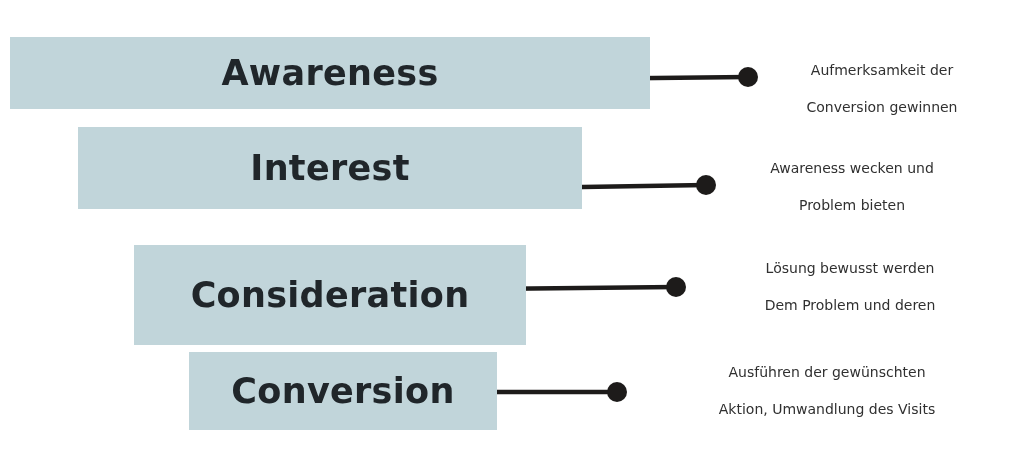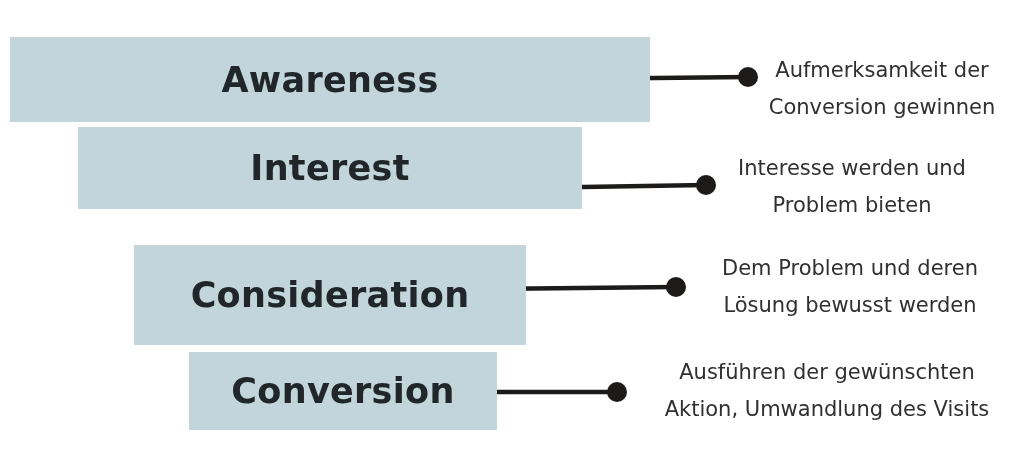--- a/index.html
+++ b/index.html
@@ -18,29 +18,29 @@
     align-items: center;
     justify-content: center;
   }
   .bar-label {
     font-weight: bold;
     font-size: 35px;
     letter-spacing: 0.3px;
     color: var(--bar-label, #20262a);
     white-space: nowrap;
   }
-  .bar-awareness     { left: 10px;  top: 37px;  width: 640px; height: 85px; }
+  .bar-awareness     { left: 10px;  top: 37px;  width: 640px; height: 72px; }
   .bar-interest      { left: 78px;  top: 127px; width: 504px; height: 82px; }
   .bar-consideration { left: 134px; top: 245px; width: 392px; height: 100px; }
   .bar-conversion    { left: 189px; top: 352px; width: 308px; height: 78px; }
 
   .desc {
     position: absolute;
     text-align: center;
-    font-size: 21px;
+    font-size: 14px;
     line-height: 37px;
     color: var(--desc-color, #303030);
     white-space: nowrap;
   }
   .desc-awareness     { left: 742px; width: 280px; top: 52px; }
   .desc-interest      { left: 712px; width: 280px; top: 150px; }
   .desc-consideration { left: 690px; width: 320px; top: 250px; }
   .desc-conversion    { left: 630px; width: 394px; top: 354px; }
 
   svg.connectors {
@@ -92,25 +92,25 @@
   </div>
   <div class="bar bar-conversion">
     <span class="bar-label">Conversion</span>
   </div>
 
   <div class="desc desc-awareness">
     <div>Aufmerksamkeit der</div>
     <div>Conversion gewinnen</div>
   </div>
   <div class="desc desc-interest">
-    <div>Interesse werden und</div>
+    <div>Awareness wecken und</div>
     <div>Problem bieten</div>
   </div>
   <div class="desc desc-consideration">
+    <div>Lösung bewusst werden</div>
     <div>Dem Problem und deren</div>
-    <div>Lösung bewusst werden</div>
   </div>
   <div class="desc desc-conversion">
     <div>Ausführen der gewünschten</div>
     <div>Aktion, Umwandlung des Visits</div>
   </div>
 
 </div>
 
 </body></html>

